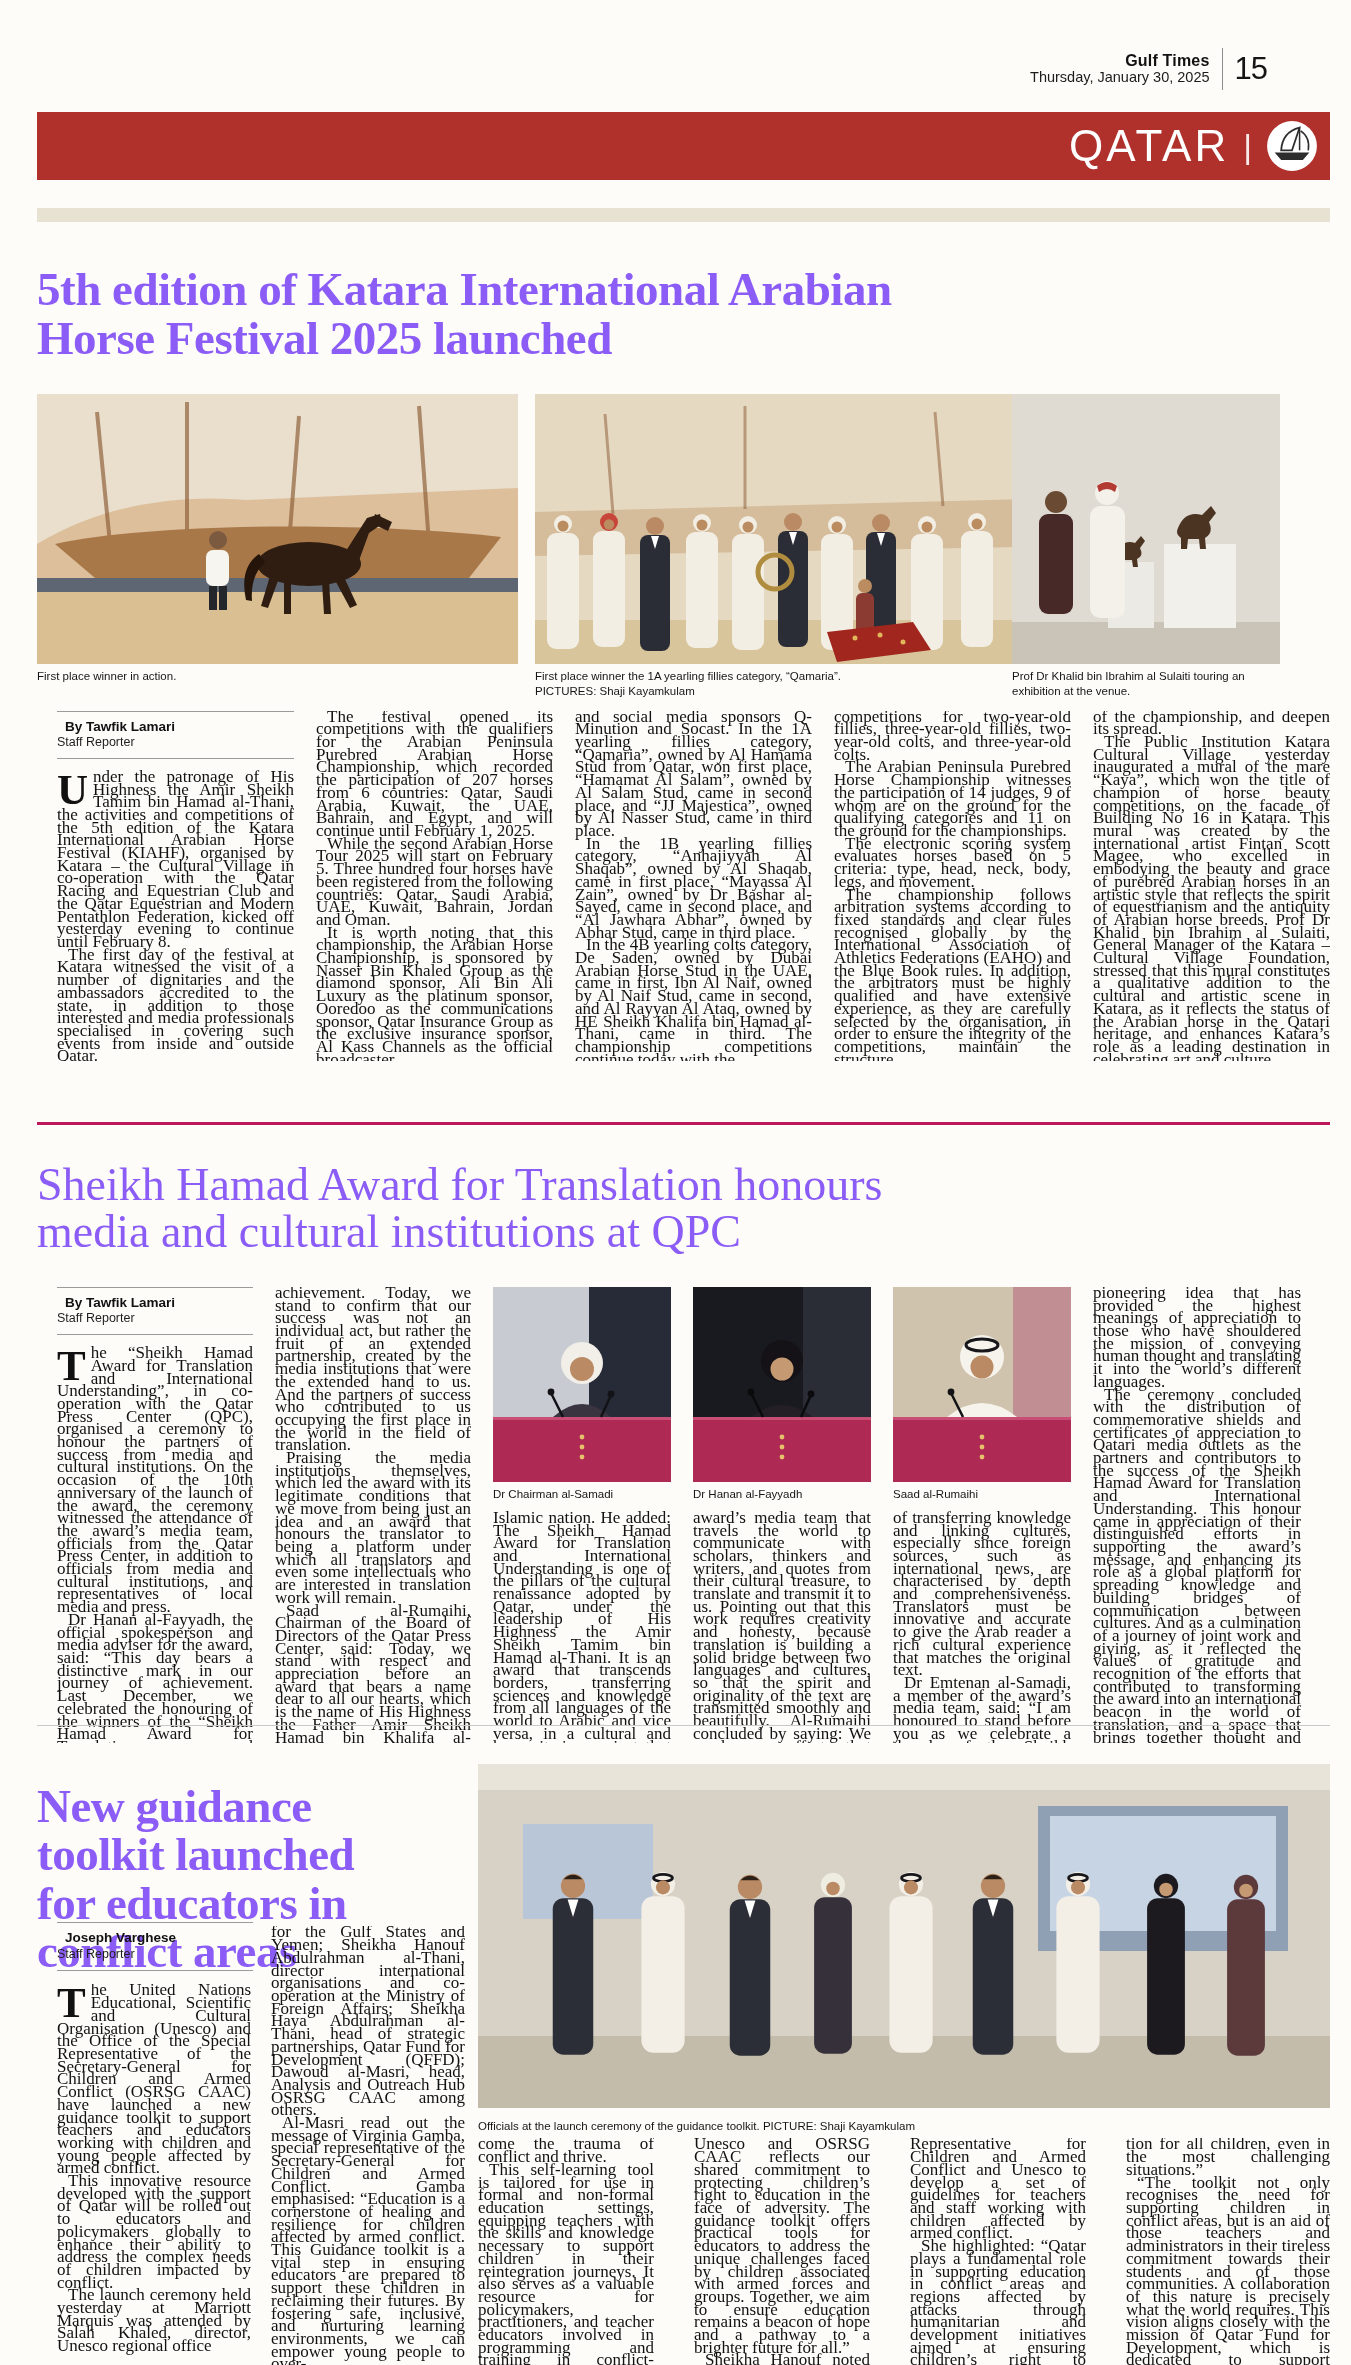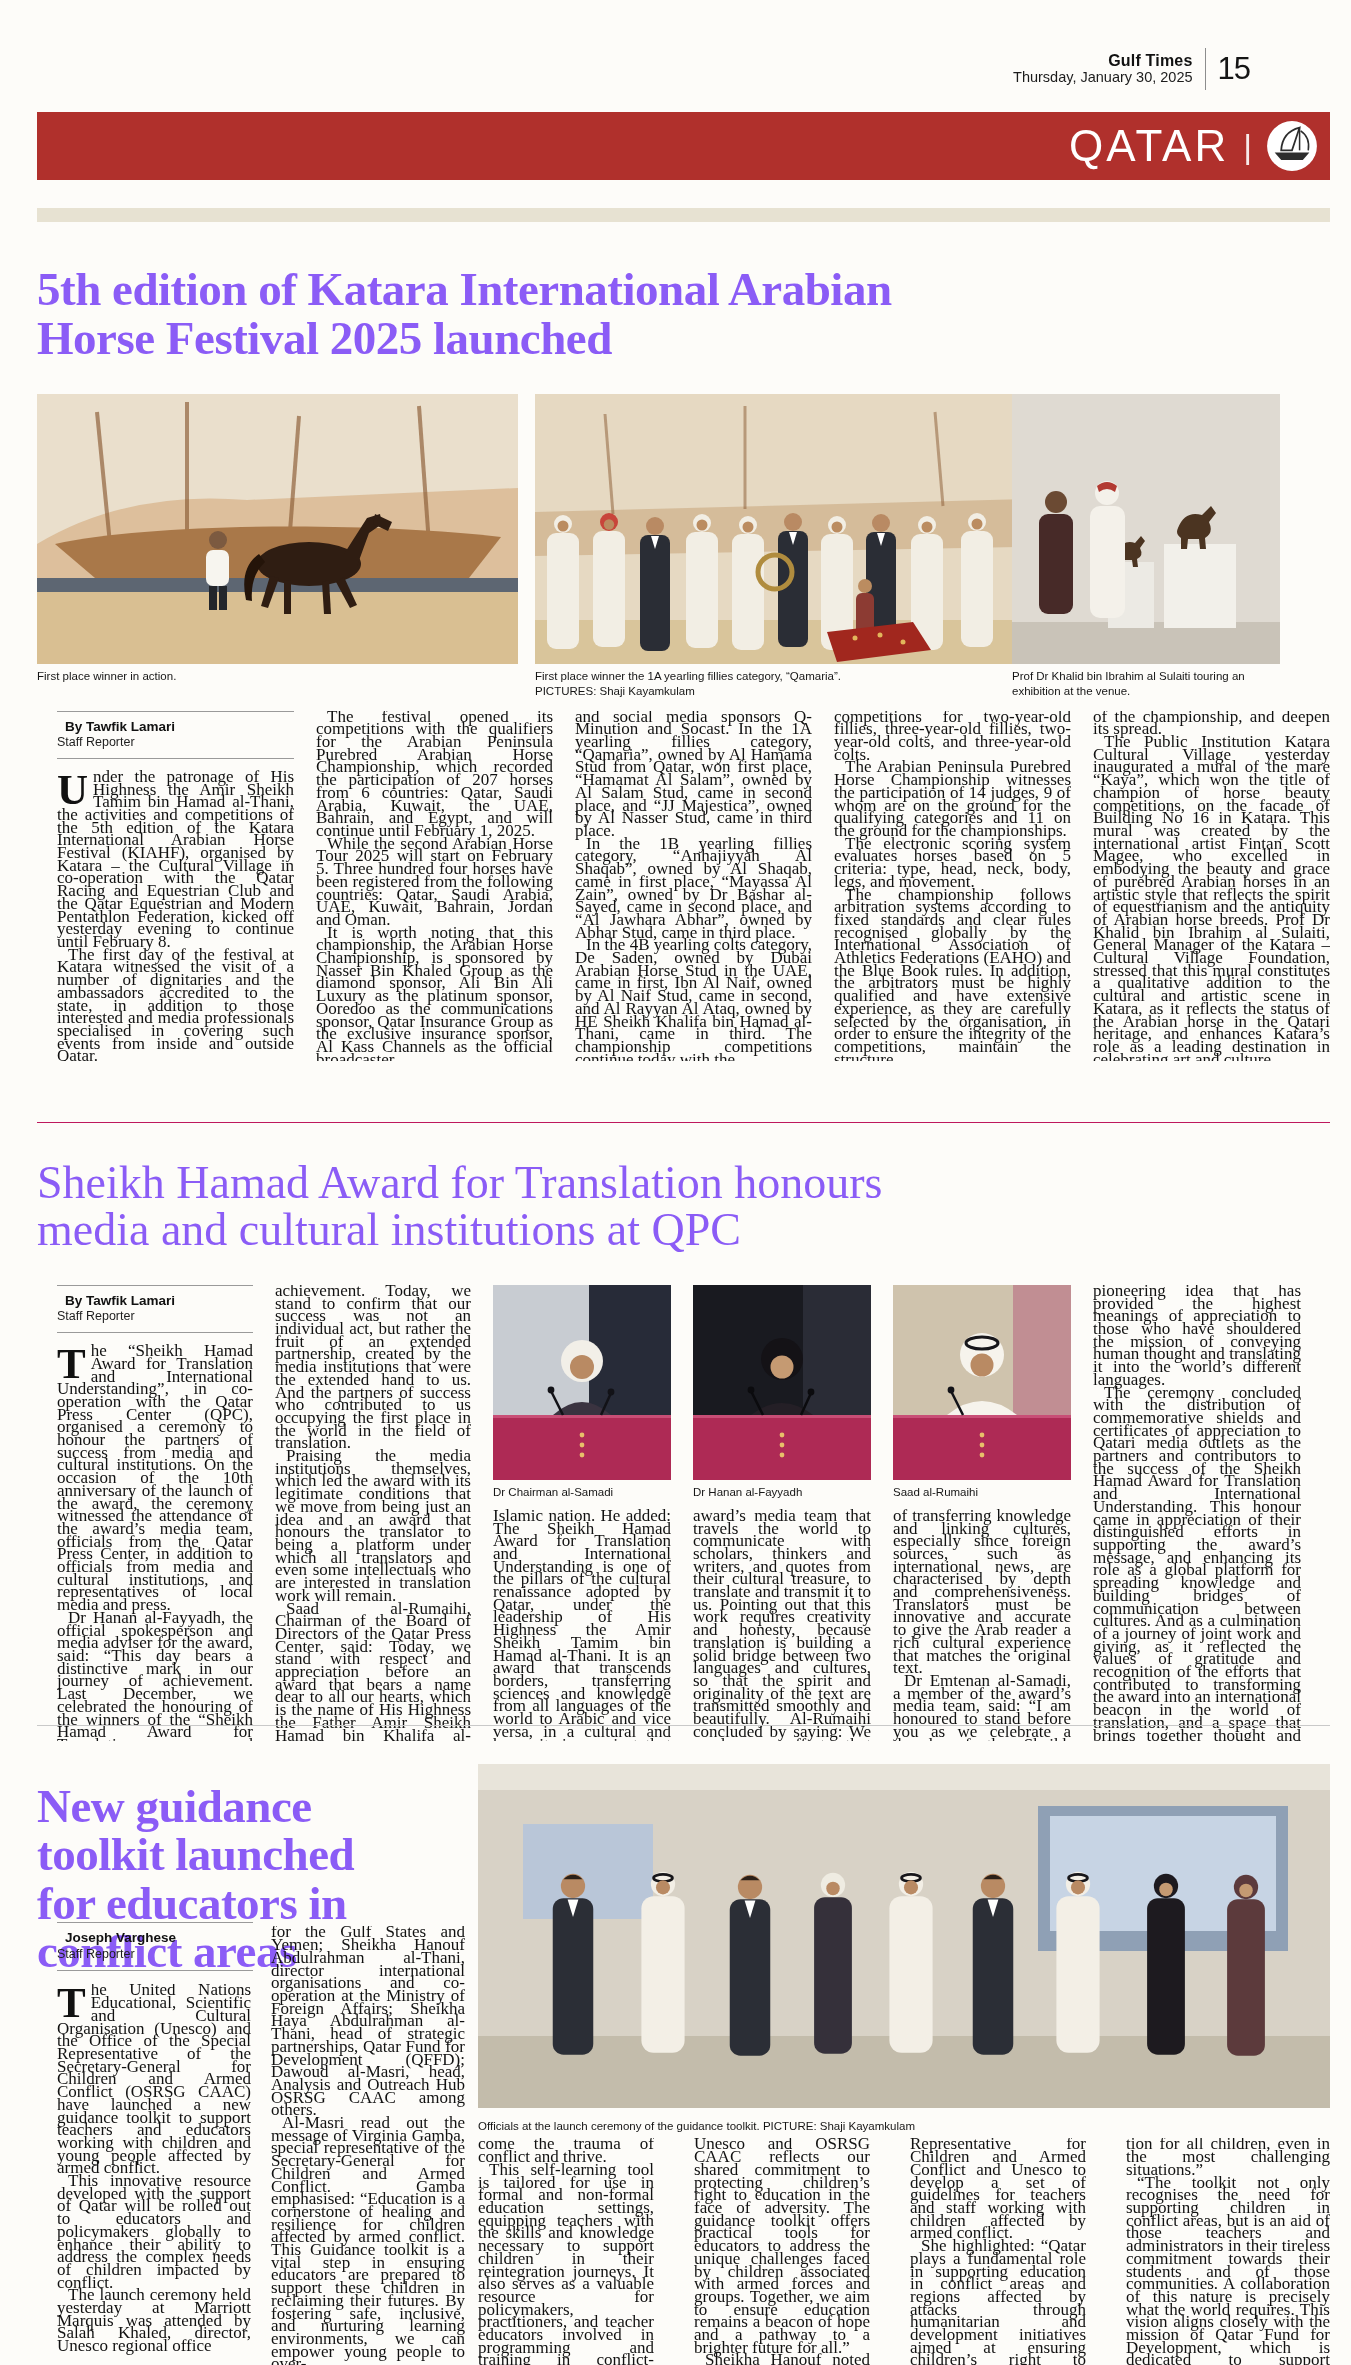--- a/index.html
+++ b/index.html
@@ -1,21 +1,21 @@
 <!DOCTYPE html>
 <html lang="en" style="--banner_red: #b0302c; --beige_strip: #e7e2d2; --podium_magenta: #ae2a55;"><head>
 <meta charset="utf-8">
 <style>
   html,body{margin:0;padding:0;background:#e9e9e9;}
   .page{width:1351px;height:2365px;background:#fdfcf9;position:relative;margin:0 auto;
         font-family:"Liberation Serif",serif;color:#111;overflow:hidden;}
 
   
   .masthead{height:112px;position:relative;}
-  .mh-row{position:absolute;right:101px;top:48px;display:flex;align-items:center;gap:12px;}
+  .mh-row{position:absolute;right:84px;top:48px;display:flex;align-items:center;gap:12px;}
   .mh-text{text-align:right;font-family:"Liberation Sans",sans-serif;line-height:1.1;}
   .mh-paper{font-weight:700;font-size:16px;letter-spacing:.2px;}
   .mh-date{font-size:14.5px;color:#1c1c1c;}
   .mh-rule{width:1px;height:42px;background:#8d8d8d;}
   .mh-page{font-family:Liberation Sans, sans-serif;font-size:31px;letter-spacing:-1px;color:#151515;}
 
   
   .banner{margin-left:37px;width:1293px;height:68px;background:var(--banner_red,#b0302c);
           display:flex;align-items:center;justify-content:flex-end;padding-right:12px;box-sizing:border-box;gap:14px;}
   .banner .sec{color:#fff;font-family:"Liberation Sans",sans-serif;font-size:44px;font-weight:400;letter-spacing:3px;}
@@ -42,21 +42,21 @@
   figcaption b{font-weight:400;}
   .img{overflow:hidden;line-height:0;background:#e4dccb;}
 
   
   .a1{height:869px;}
   .a1 .photo-row{display:flex;gap:7px;margin-top:14px;align-items:flex-start;}
   .a1 .cols{width:1273px;margin:12px 0 0 20px;display:grid;grid-template-columns:repeat(5,1fr);
             column-gap:22px;height:350px;overflow:hidden;}
 
   
-  .a2{height:603px;border-top:1px solid #be185d;padding-top:6px;}
+  .a2{height:603px;border-top:3px solid #be185d;padding-top:6px;}
   .a2 .cols{width:1273px;margin:10px 0 0 20px;display:grid;
             grid-template-columns:196px 196px 178px 178px 178px 208px;column-gap:22px;
             height:456px;overflow:hidden;}
   .spk .img{width:100%;height:195px;}
   .spk{margin-bottom:10px;}
 
   
   .a3{height:665px;border-top:1px solid #c9c9c9;}
   .a3 .abs{position:absolute;}
   .a3 .hl{width:440px;left:0;top:12px;}

